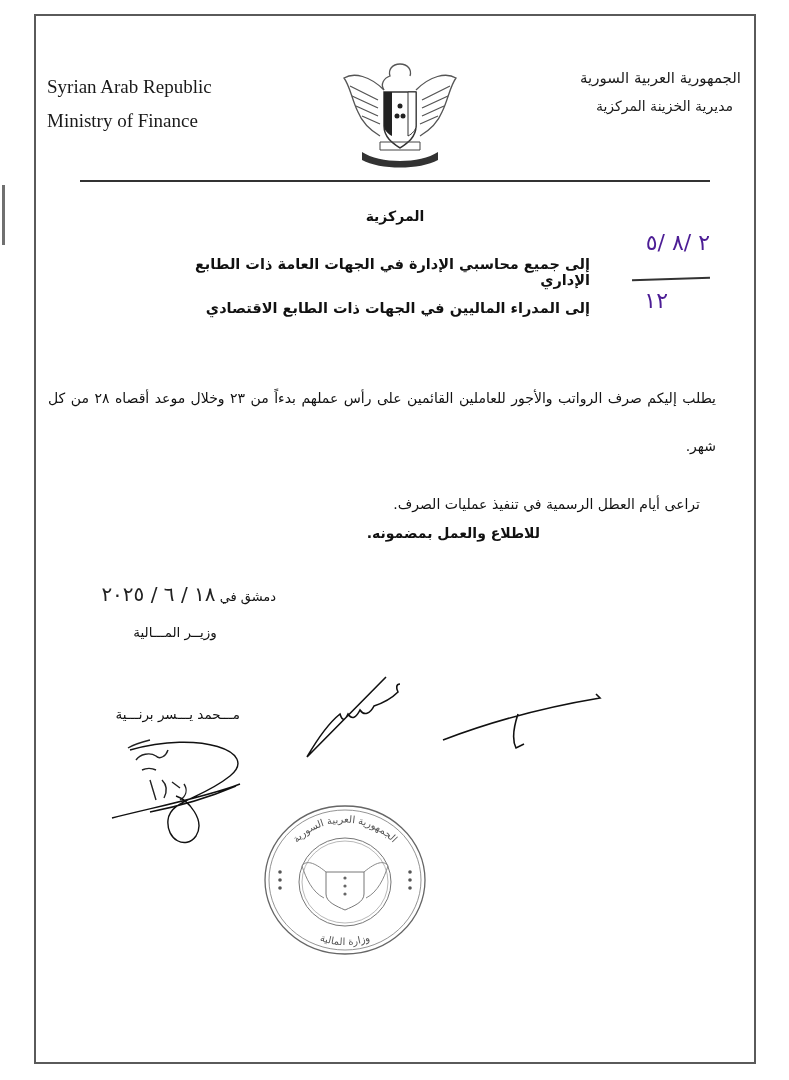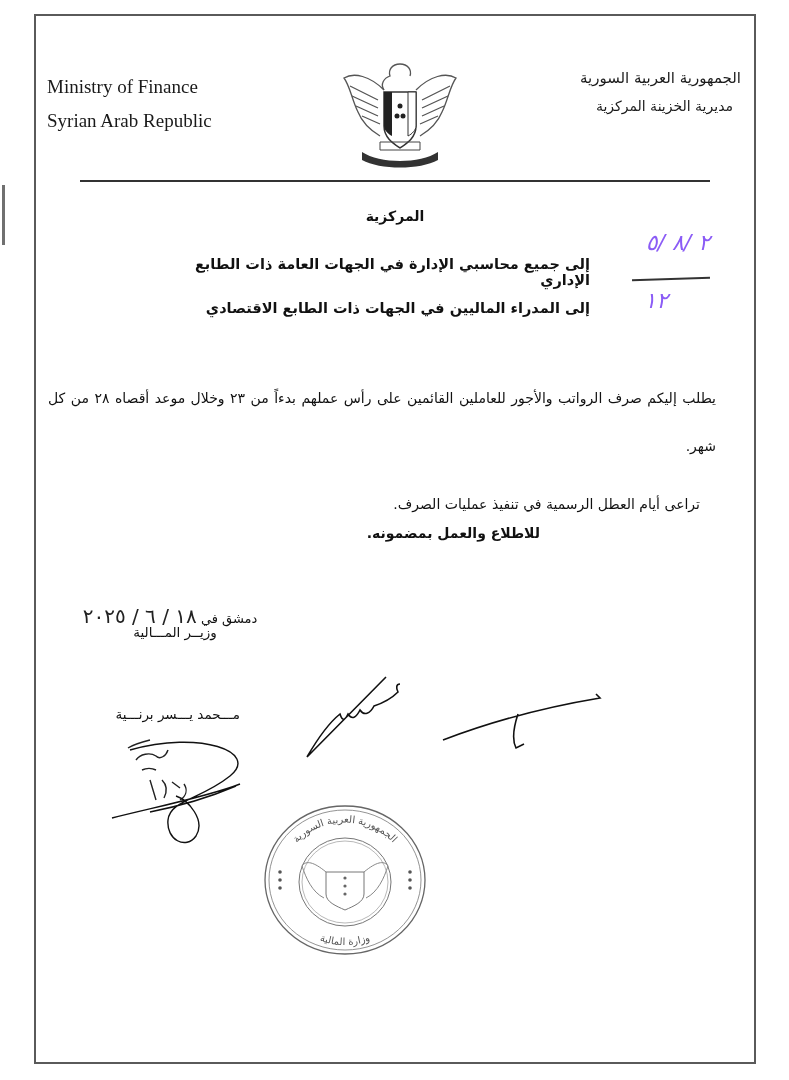--- a/index.html
+++ b/index.html
@@ -25,44 +25,44 @@
   .emblem { position:absolute; left:340px; top:56px; width:120px; height:118px; }
   .header-rule { position:absolute; left:80px; top:180px; width:630px; height:2px; background:#333; }
   .ar { direction:rtl; font-family:"DejaVu Sans", sans-serif; color:#111; }
   .memo-title { position:absolute; left:340px; top:208px; width:110px; text-align:center; font-size:14px; font-weight:bold; }
   .addressee { position:absolute; left:190px; width:400px; text-align:right; font-size:14.5px; font-weight:bold; }
   .addr1 { top:256px; }
   .addr2 { top:300px; }
   .ref-number {
     position:absolute; left:608px; top:226px; width:110px; height:100px;
   }
-  .ref-number .num { position:absolute; font-family:"DejaVu Sans", sans-serif; font-size:22px; color:#8b5cf6; direction:rtl;font-style:italic; }
+  .ref-number .num { position:absolute; font-family:"DejaVu Sans", sans-serif; font-size:22px; color:#4c1d95; direction:rtl; }
   .ref-number .top { right:8px; top:4px; letter-spacing:4px; }
   .ref-number .bar { position:absolute; left:24px; top:52px; width:78px; height:2px; background:#333; transform:rotate(-2deg); }
   .ref-number .bot { right:50px; top:62px; letter-spacing:4px; }
   .body-text { position:absolute; left:48px; width:668px; text-align:justify; font-size:14px; line-height:48px; }
   .para1 { top:374px; }
   .para2 { top:480px; left:360px; width:340px; text-align:right; }
   .closing { position:absolute; left:300px; top:525px; width:240px; text-align:right; font-size:14px; font-weight:bold; }
-  .date-line { position:absolute; left:56px; top:604px; width:220px; text-align:center; font-size:13px; }
+  .date-line { position:absolute; left:56px; top:582px; width:220px; text-align:right; font-size:13px; }
   .date-line .hw { font-size:20px; margin-left:8px; letter-spacing:2px; color:#222; }
   .minister-title { position:absolute; left:120px; top:624px; width:110px; text-align:center; font-size:13.5px; }
   .minister-name { position:absolute; left:90px; top:706px; width:150px; text-align:right; font-size:13.5px; }
   .signatures { position:absolute; left:0; top:0; width:789px; height:1080px; pointer-events:none; }
   .stamp { position:absolute; left:262px; top:802px; width:166px; height:156px; }
 </style>
 </head>
 <body>
 
 <div class="page-frame"></div>
 <div class="scan-mark"></div>
 
 <div class="latin-header">
+  <div>Syrian Arab Republic</div>
   <div>Ministry of Finance</div>
-  <div>Syrian Arab Republic</div>
 </div>
 
 <div class="arabic-header">
   <div>الجمهورية العربية السورية</div>
   <div class="l3">مديرية الخزينة المركزية</div>
 </div>
 
 <svg class="emblem" viewBox="0 0 120 118">
   <g fill="none" stroke="#555" stroke-width="1.3">
     <path d="M60 8 C52 8 48 14 50 20 C44 22 40 28 44 34"></path>

